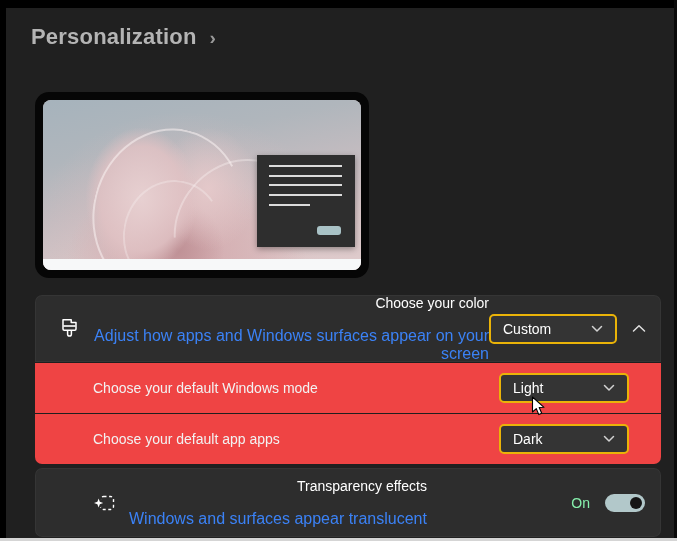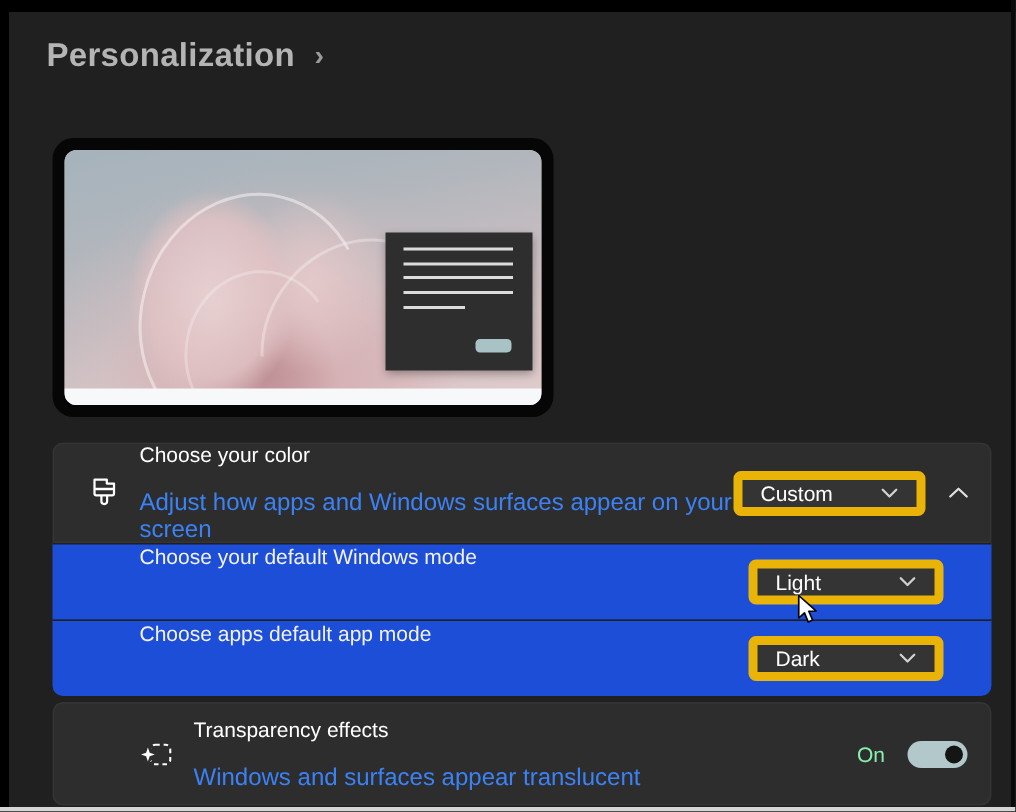--- a/index.html
+++ b/index.html
@@ -75,36 +75,36 @@
     top:468px; height:69px; background:#2d2d2d; border-radius:7px;
     box-shadow: inset 0 0 0 1px rgba(255,255,255,0.04);
     display:flex; align-items:center;padding-left:36px;
   }
   .row-header {
     height:67px; background:#2d2d2d; border-radius:7px 7px 0 0;
     box-shadow: inset 0 0 0 1px rgba(255,255,255,0.04);
     display:flex; align-items:center; cursor:default;
   }
   .row-sub {
-    height:51px; background:#1d4ed8; border-top:1px solid #1f1f1f;
-    display:flex; 
+    height:51px; background:#ef4444; border-top:1px solid #1f1f1f;
+    display:flex; align-items:center;
   }
   .row-sub:last-child { border-radius:0 0 7px 7px; }
 
   .row-icon { width:22px; margin-left:23px; display:flex; align-items:center; justify-content:center; flex-shrink:0; }
-  .row-texts { margin-left:13px; display:flex; flex-direction:column; gap:16px; }
+  .row-texts { margin-left:13px; display:flex; flex-direction:column; gap:16px;text-align:right; }
   .row-title { color:#ffffff; font-size:14px; }
   .row-subtitle { color:#3b82f6; font-size:16px; }
   .sub-label { margin-left:58px; color:#f2f2f2; font-size:14px; }
 
   .right-group { margin-left:auto; display:flex; align-items:center; }
 
   .dropdown {
     height:30px; background:#343434;
-    border:6px solid #eab308; border-radius:5px;
+    border:2px solid #eab308; border-radius:5px;
     display:flex; align-items:center; justify-content:space-between;
     padding:0 12px; color:#ffffff; font-size:14px; cursor:default;
   }
   .dd-custom { width:128px; margin-right:15px; }
   .dd-sub    { width:130px; margin-right:32px; }
 
   .expander-chevron { margin-right:15px; display:flex; align-items:center; cursor:default; }
 
   .toggle-label { color:#86efac; font-size:14px; margin-right:15px; }
   .toggle {
@@ -182,21 +182,21 @@
         <span class="dropdown dd-sub">
           <span>Light</span>
           <svg width="12" height="8" viewBox="0 0 12 8">
             <path d="M1.5 1.5 L6 6 L10.5 1.5" fill="none" stroke="#d2d2d2" stroke-width="1.5" stroke-linecap="round" stroke-linejoin="round"></path>
           </svg>
         </span>
       </span>
     </div>
 
     <div class="row-sub">
-      <span class="sub-label">Choose apps default app mode</span>
+      <span class="sub-label">Choose your default app apps</span>
       <span class="right-group">
         <span class="dropdown dd-sub">
           <span>Dark</span>
           <svg width="12" height="8" viewBox="0 0 12 8">
             <path d="M1.5 1.5 L6 6 L10.5 1.5" fill="none" stroke="#d2d2d2" stroke-width="1.5" stroke-linecap="round" stroke-linejoin="round"></path>
           </svg>
         </span>
       </span>
     </div>
 

